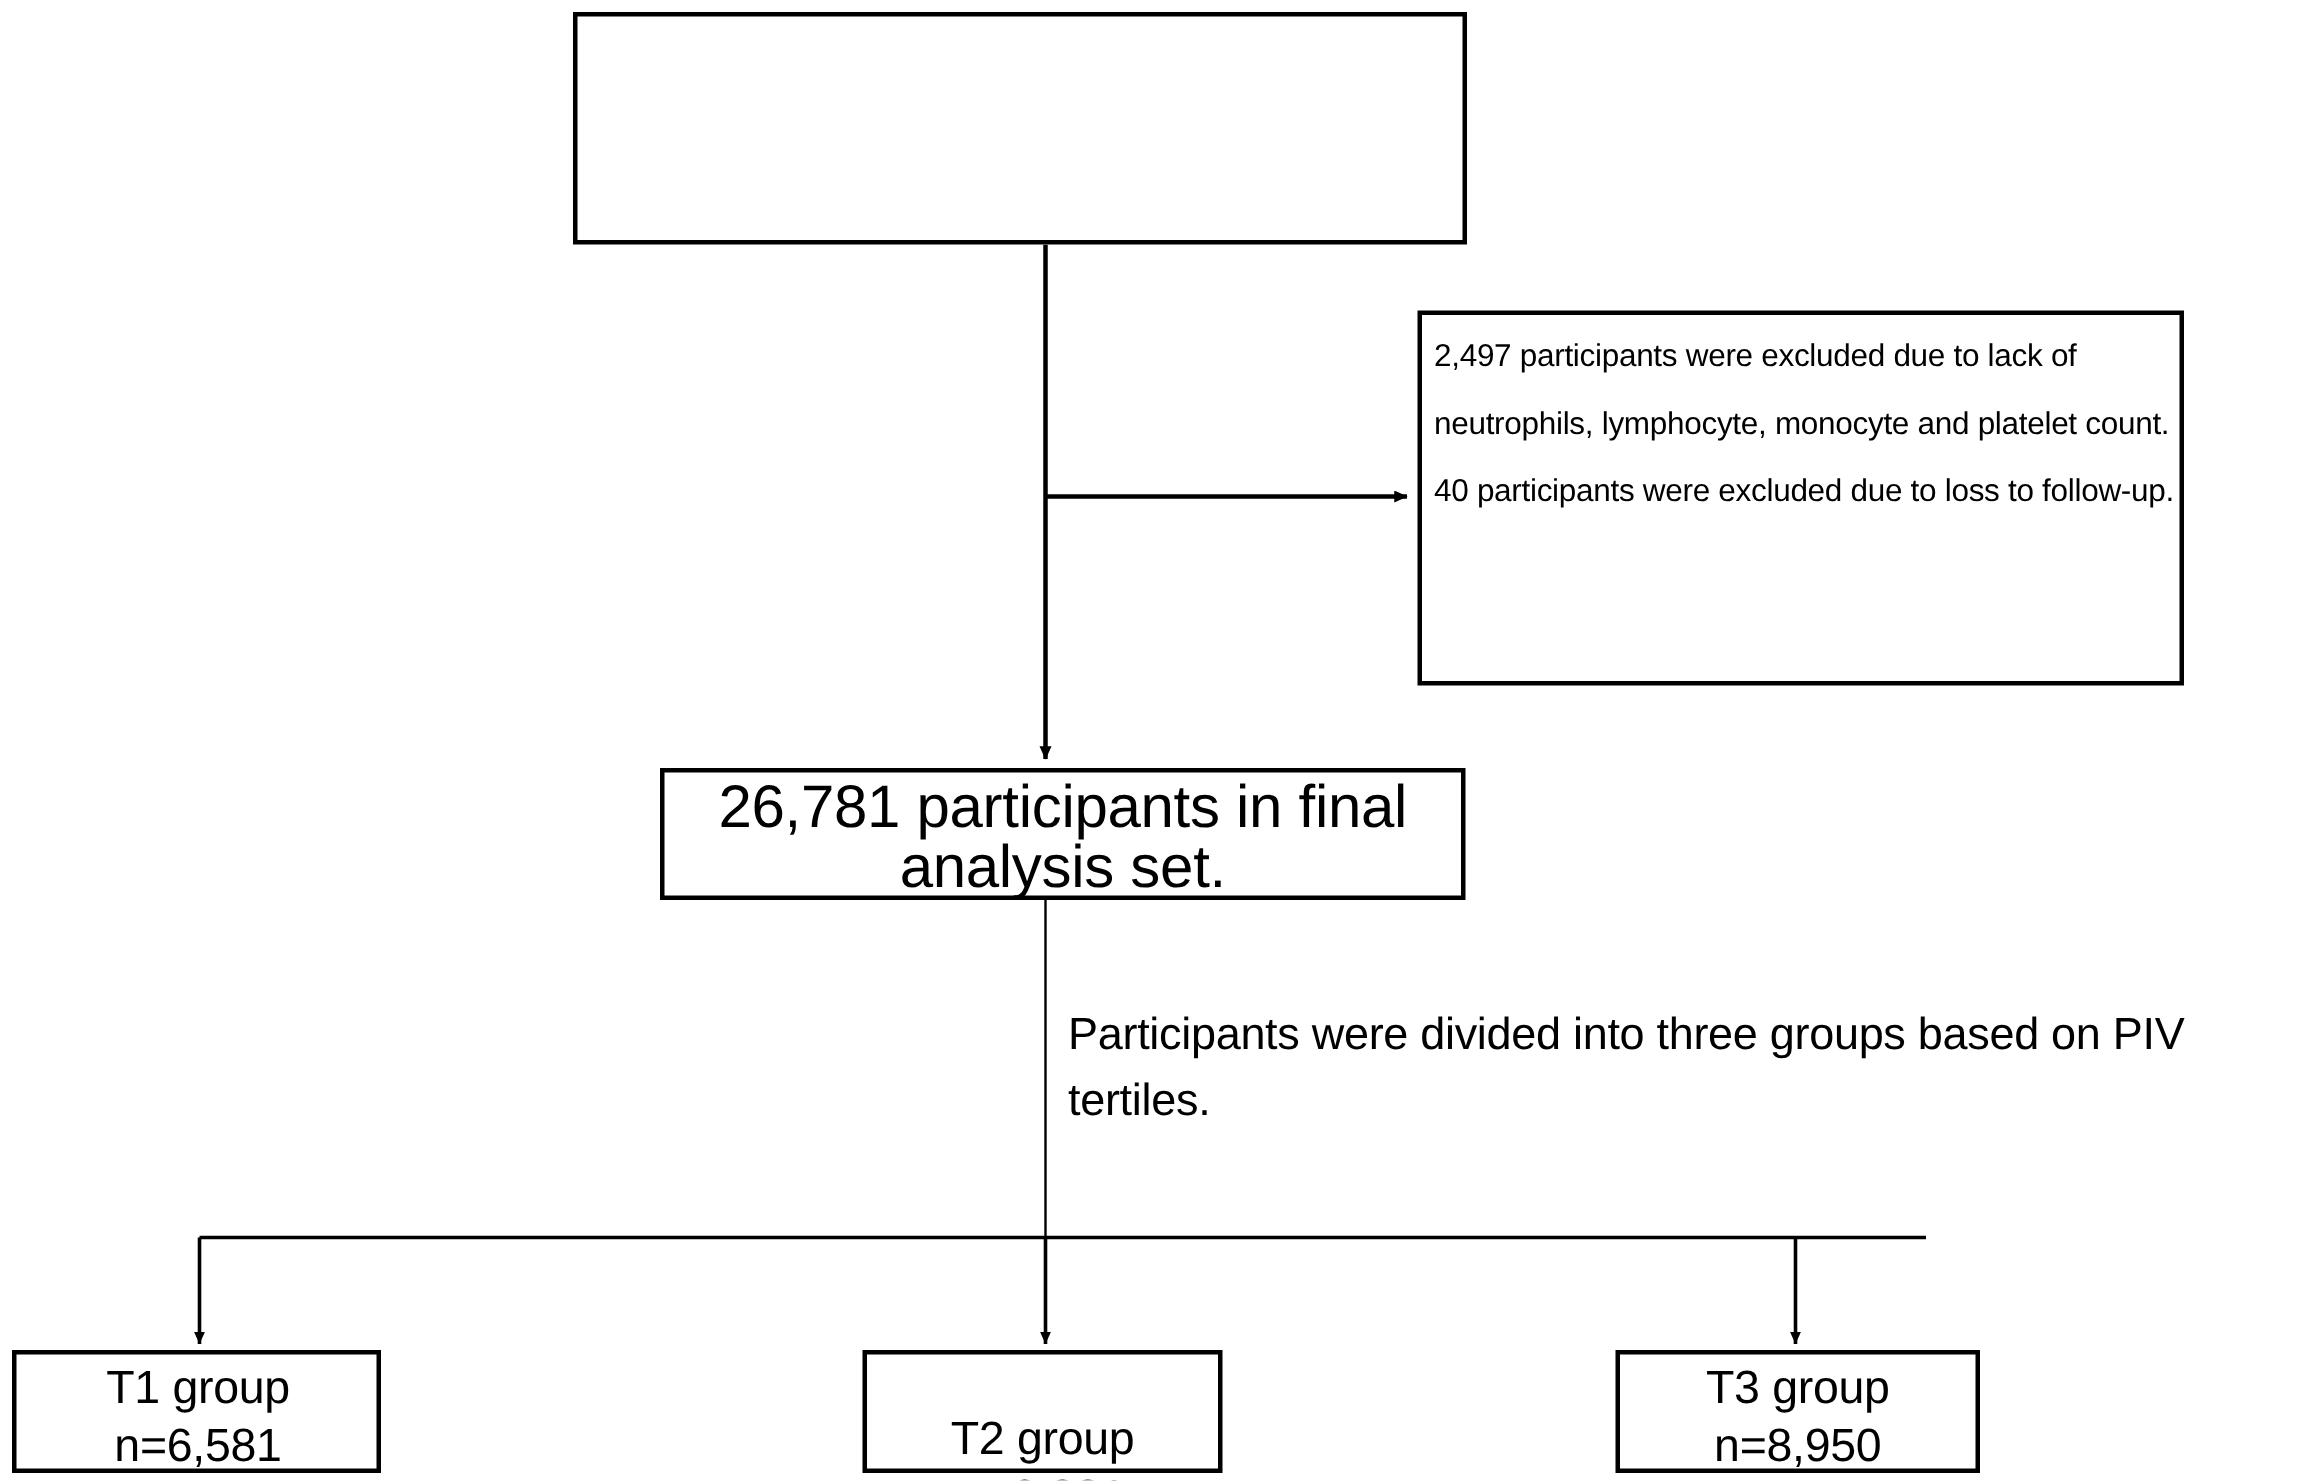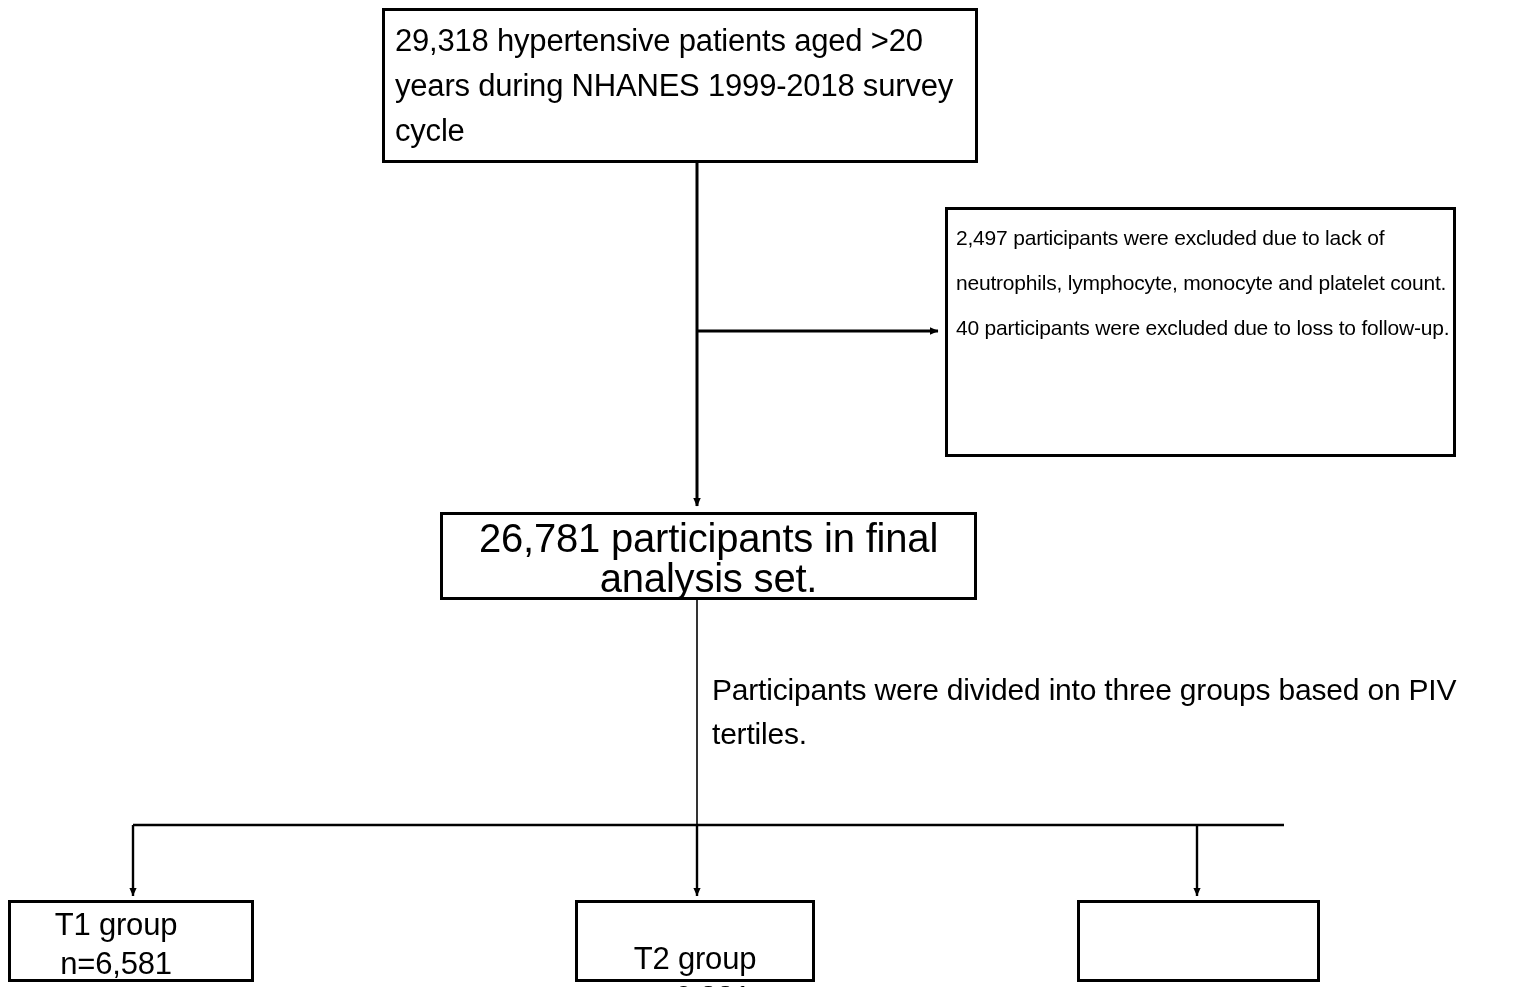--- a/index.html
+++ b/index.html
@@ -99,21 +99,21 @@
     top: 900px;
     height: 82px;
   }
   .group-text {
     top: 905px;
     font-size: 31px;
     line-height: 39px;
     text-align: center;
   }
   #box-group-0 { left: 8px;    width: 246px; }
-  #text-group-0 { left: 4px;   width: 224px; }
+  #text-group-0 { left: 20px;   width: 224px; }
   #box-group-1 { left: 575px;  width: 240px; }
   #text-group-1 { left: 575px; width: 240px; margin-top: 34px; }
   #box-group-2 { left: 1077px; width: 243px; }
   #text-group-2 { left: 1077px; width: 243px; }
 </style>
 </head>
 <body>
 
 <div id="flow-root">
 
@@ -134,31 +134,31 @@
     <line x1="697" y1="600" x2="697" y2="826" stroke="#000000" stroke-width="1.6"></line>
 
     <line x1="133" y1="825" x2="1284" y2="825" stroke="#000000" stroke-width="2.4"></line>
 
     <line x1="133" y1="825" x2="133" y2="896" stroke="#000000" stroke-width="2.4" marker-end="url(#arrow-head-thin)"></line>
     <line x1="697" y1="825" x2="697" y2="896" stroke="#000000" stroke-width="2.4" marker-end="url(#arrow-head-thin)"></line>
     <line x1="1197" y1="825" x2="1197" y2="896" stroke="#000000" stroke-width="2.4" marker-end="url(#arrow-head-thin)"></line>
   </svg>
 
   <div class="node-box" id="box-source"></div>
-  <div class="node-text" id="text-source">29,318 hypertensive patients aged &gt;20 years during NHANES 1999-2018 survey cycle</div>
 
   <div class="node-box" id="box-exclusion"></div>
   <div class="node-text" id="text-exclusion">2,497 participants were excluded due to lack of neutrophils, lymphocyte, monocyte and platelet count. 40 participants were excluded due to loss to follow-up.</div>
 
   <div class="node-box" id="box-final"></div>
   <div class="node-text" id="text-final">26,781 participants in final analysis set.</div>
 
   <div class="node-text" id="text-split-note">Participants were divided into three groups based on PIV tertiles.</div>
 
   <div class="node-box group-box" id="box-group-0"></div>
   <div class="node-text group-text" id="text-group-0"><span>T1 group</span><br><span>n=6,581</span></div>
 
   <div class="node-box group-box" id="box-group-1"></div>
   <div class="node-text group-text" id="text-group-1"><span>T2 group</span><br><span>n=6,881</span></div>
 
   <div class="node-box group-box" id="box-group-2"></div>
+  <div class="node-text group-text" id="text-group-2"><span>T3 group</span><br><span>n=8,950</span></div>
 
 </div>
 
 </body></html>

